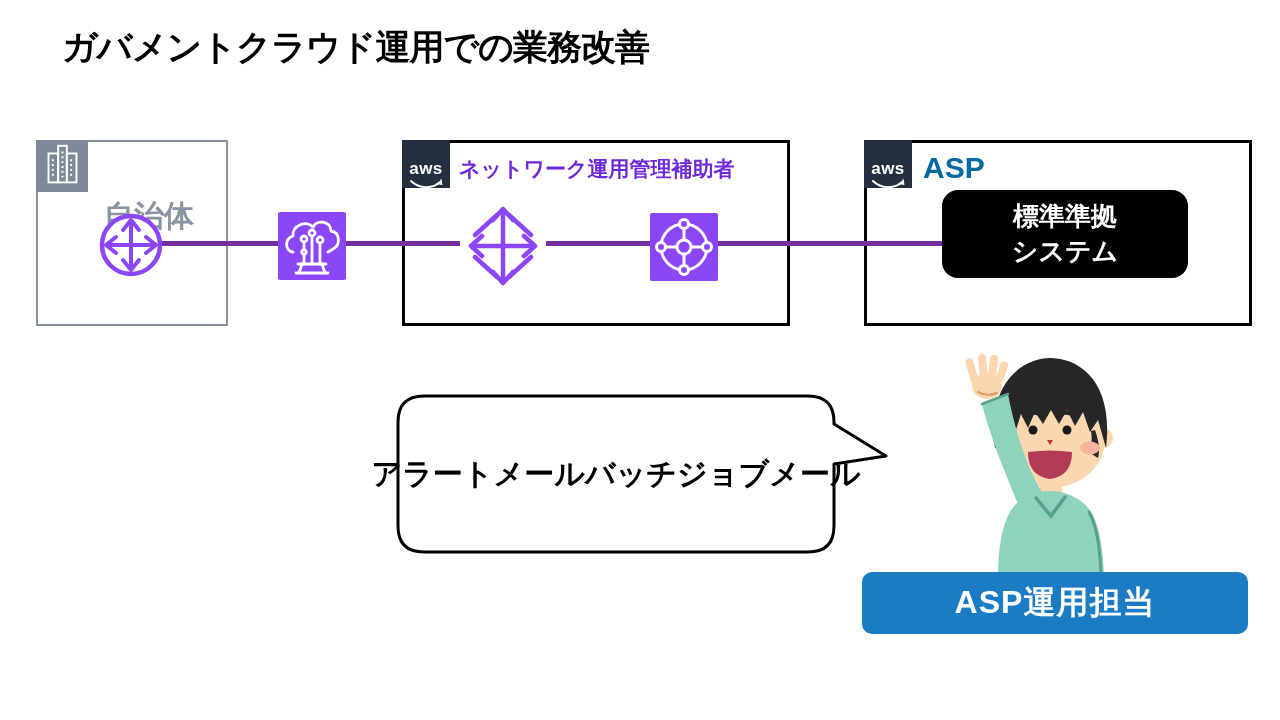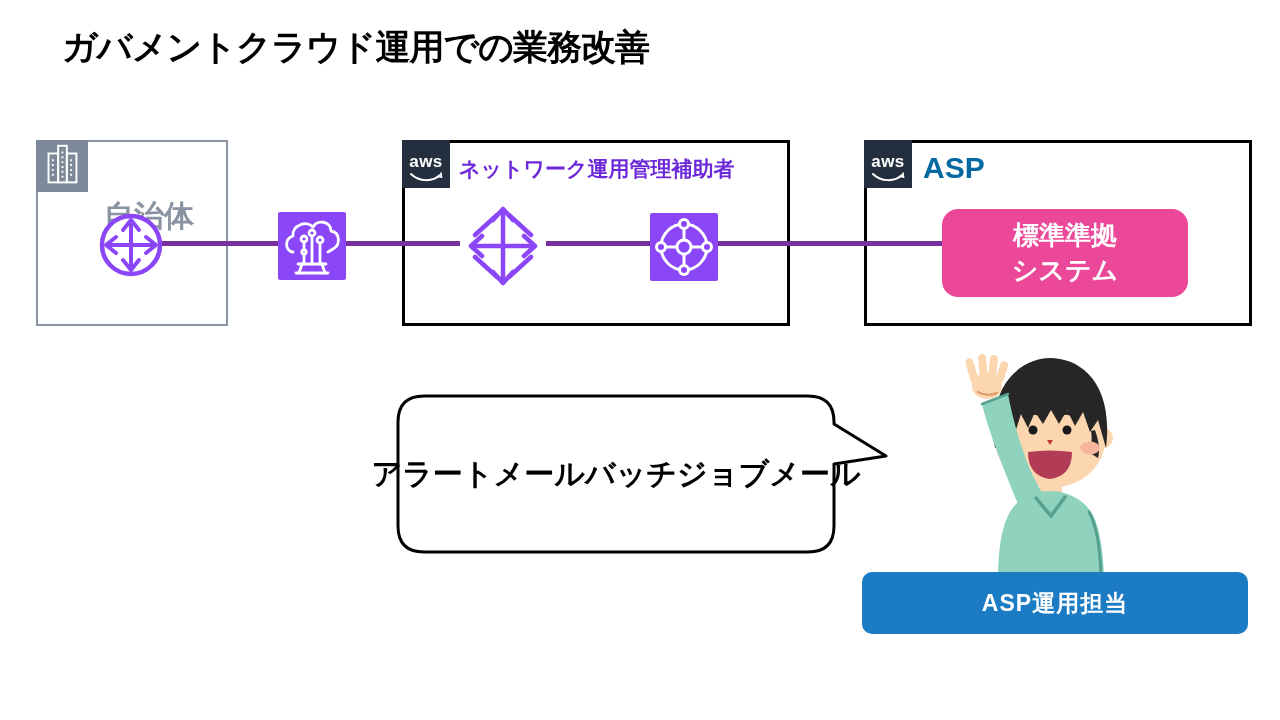--- a/index.html
+++ b/index.html
@@ -12,44 +12,44 @@
 
   
   .gbox{position:absolute;top:140px;height:186px;background:#fff;box-sizing:border-box;z-index:1;}
   .gbox.muni{left:36px;width:192px;border:2px solid #8a93a1;}
   .gbox.network{left:402px;width:388px;border:3px solid #000;}
   .gbox.asp{left:864px;width:388px;border:3px solid #000;}
 
   .corner-badge{position:absolute;left:-2px;top:-2px;width:52px;height:52px;display:flex;align-items:center;justify-content:center;}
   .corner-badge.gray{background:#7d8998;}
   .aws-badge{position:absolute;left:-3px;top:-3px;width:48px;height:48px;background:#232f3e;color:#fff;text-align:center;}
-  .aws-word{display:block;font-size:17px;font-weight:bold;letter-spacing:0.5px;margin-top:13px;line-height:18px;}
+  .aws-word{display:block;font-size:17px;font-weight:bold;letter-spacing:0.5px;margin-top:20px;line-height:18px;}
   .aws-smile{display:block;margin:1px auto 0;}
 
   .box-label{position:absolute;font-weight:bold;white-space:nowrap;}
   .muni-label{left:66px;top:10px;font-size:30px;color:#8a93a1;margin-top:44px;}
   .net-label{left:54px;top:12px;font-size:21px;color:#6d28d9;}
   .asp-label{left:56px;top:8px;font-size:30px;color:#0369a1;}
 
   .icon-abs{position:absolute;z-index:3;}
 
-  .system-box{position:absolute;left:942px;top:209px;width:246px;height:88px;background:#ec4899;border-radius:16px;
+  .system-box{position:absolute;left:942px;top:190px;width:246px;height:88px;background:#000000;border-radius:16px;
               z-index:3;display:flex;flex-direction:column;align-items:center;justify-content:center;}
   .system-box span{color:#fff;font-size:26px;font-weight:bold;line-height:35px;}
 
   .bubble-svg{position:absolute;left:396px;top:394px;z-index:4;}
   .bubble-text{position:absolute;left:398px;top:396px;width:436px;height:156px;z-index:5;
                display:flex;flex-direction:row;align-items:center;justify-content:center;}
   .bubble-text span{font-size:30px;font-weight:900;color:#000;line-height:44px;white-space:nowrap;}
 
   .person-svg{position:absolute;left:940px;top:352px;z-index:3;}
 
   .role-label{position:absolute;left:862px;top:572px;width:386px;height:62px;background:#1b7cc4;border-radius:10px;
               z-index:6;display:flex;align-items:center;justify-content:center;}
-  .role-label span{color:#fff;font-size:23px;font-weight:bold;letter-spacing:1px;white-space:nowrap;}
+  .role-label span{color:#fff;font-size:32px;font-weight:bold;letter-spacing:1px;white-space:nowrap;}
 </style>
 </head>
 <body>
 
 <div class="canvas">
 
   <div class="title">ガバメントクラウド運用での業務改善</div>
 
   <div class="connector"></div>
 

